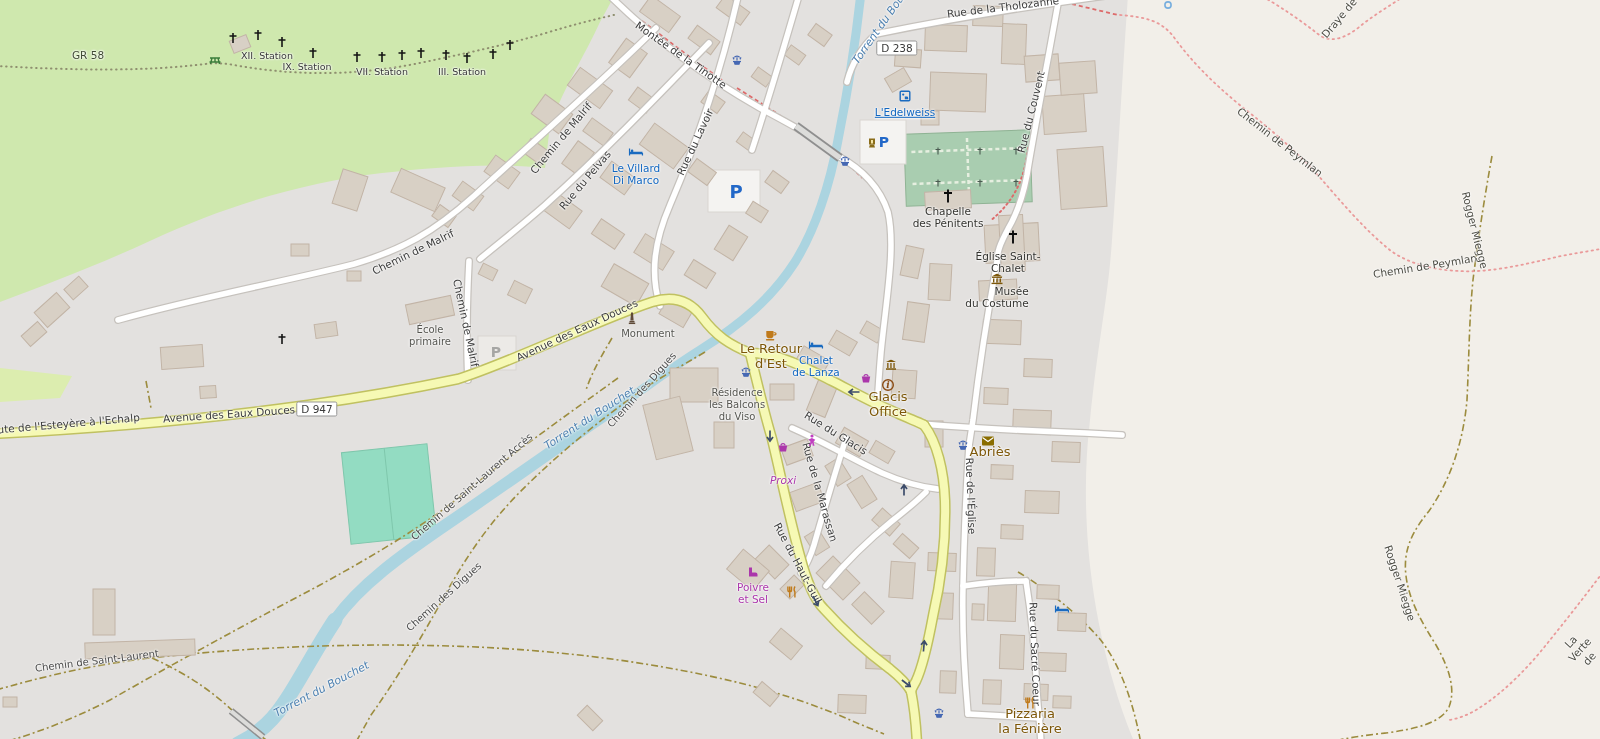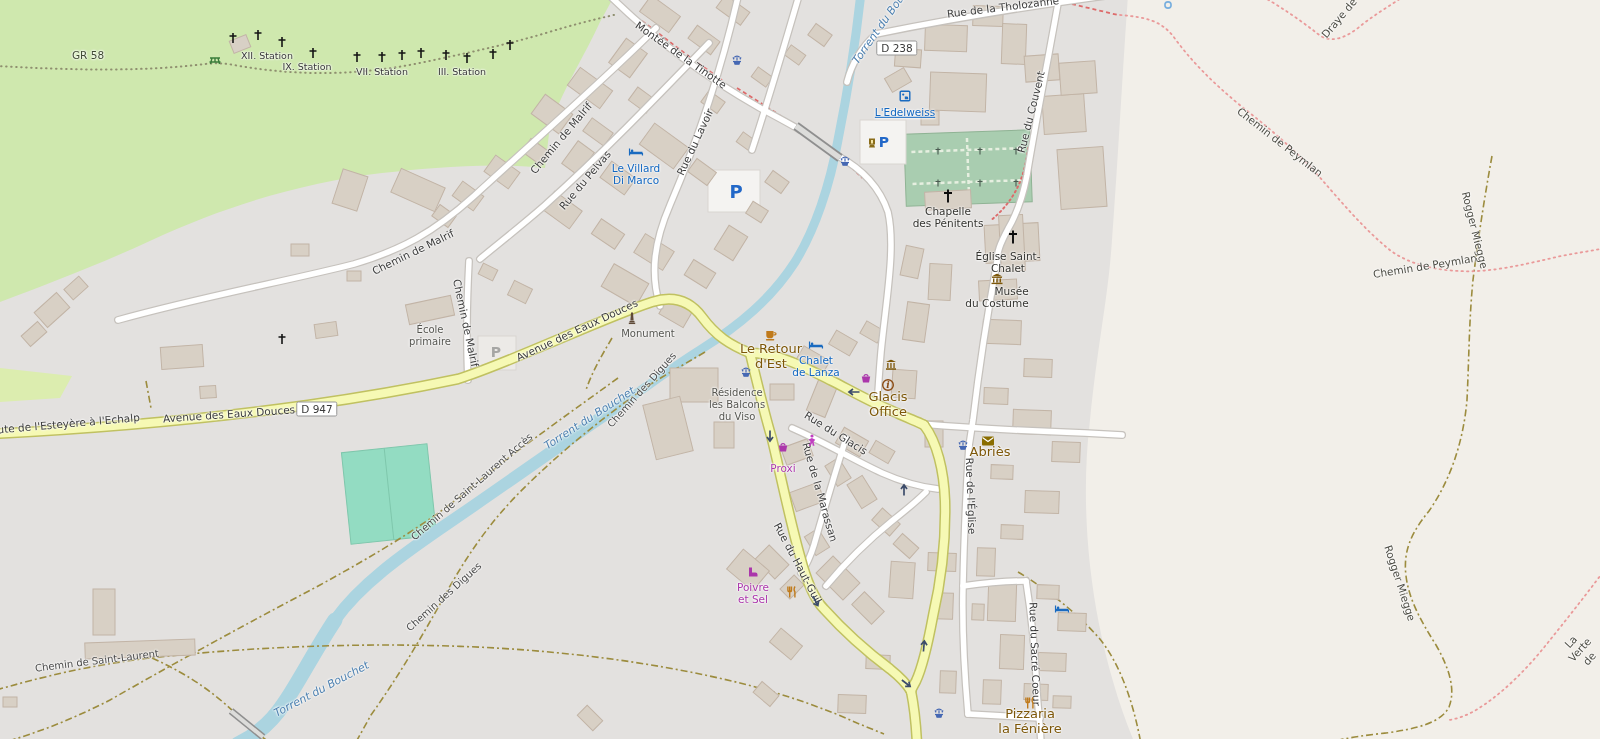--- a/index.html
+++ b/index.html
@@ -302,21 +302,21 @@
       <div class="lbl food" style="left: 771px; top: 356px; transform: translate(-50%, -50%) rotate(0deg);">Le Retour
 d'Est</div>
       <div class="lbl hotel" style="left: 816px; top: 366px; transform: translate(-50%, -50%) rotate(0deg);">Chalet
 de Lanza</div>
       <div class="lbl poi" style="left: 737px; top: 405px; transform: translate(-50%, -50%) rotate(0deg);">Résidence
 les Balcons
 du Viso</div>
       <div class="lbl food" style="left: 888px; top: 404px; transform: translate(-50%, -50%) rotate(0deg);">Glacis
 Office</div>
       <div class="lbl road" style="left: 836px; top: 433px; transform: translate(-50%, -50%) rotate(32deg);">Rue du Glacis</div>
-      <div class="lbl shop" style="left: 783px; top: 468px; transform: translate(-50%, -50%) rotate(0deg);">Proxi</div>
+      <div class="lbl shop" style="left: 783px; top: 480px; transform: translate(-50%, -50%) rotate(0deg); font-style: italic;">Proxi</div>
       <div class="lbl food" style="left: 990px; top: 452px; transform: translate(-50%, -50%) rotate(0deg);">Abriès</div>
       <div class="lbl road" style="left: 971px; top: 496px; transform: translate(-50%, -50%) rotate(88deg);">Rue de l'Église</div>
       <div class="lbl road" style="left: 1035px; top: 654px; transform: translate(-50%, -50%) rotate(88deg);">Rue du Sacré Coeur</div>
       <div class="lbl food" style="left: 1030px; top: 721px; transform: translate(-50%, -50%) rotate(0deg);">Pizzaria
 la Fénière</div>
       <div class="lbl shop" style="left: 753px; top: 593px; transform: translate(-50%, -50%) rotate(0deg);">Poivre
 et Sel</div>
       <div class="lbl road" style="left: 798px; top: 563px; transform: translate(-50%, -50%) rotate(62deg);">Rue du Haut-Guil</div>
       <div class="lbl road" style="left: 820px; top: 492px; transform: translate(-50%, -50%) rotate(74deg);">Rue de la Marassan</div>
       <div class="lbl road-sm" style="left: 472px; top: 487px; transform: translate(-50%, -50%) rotate(-41deg);">Chemin de Saint-Laurent Accès</div>

